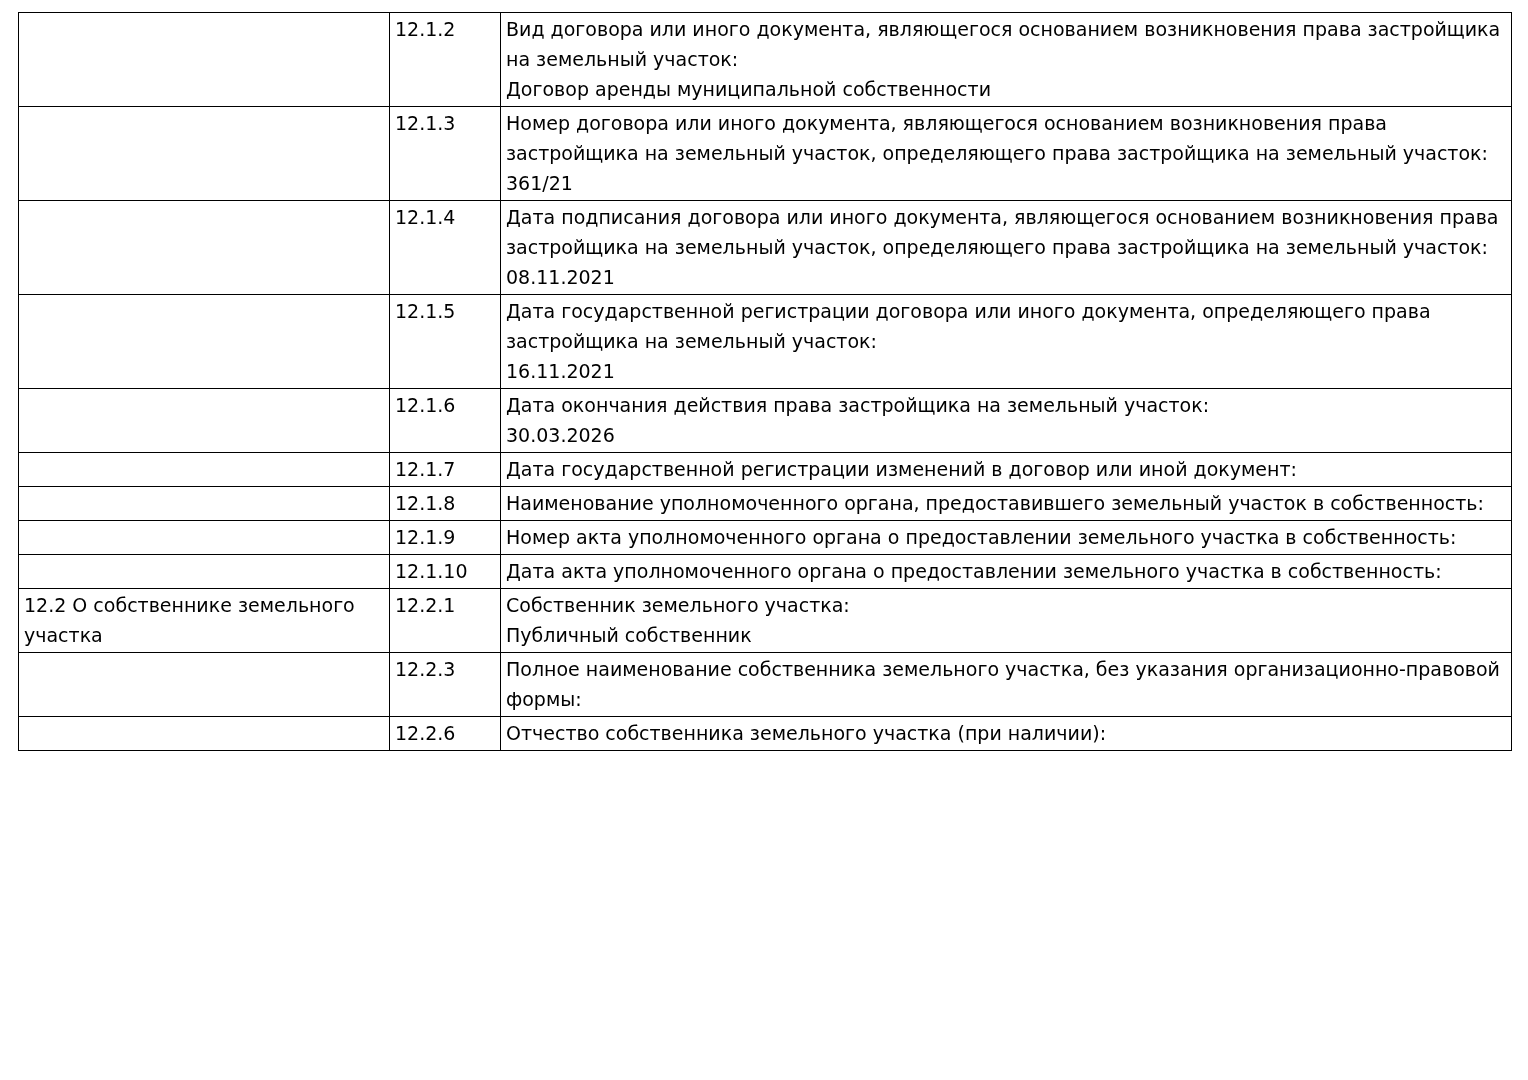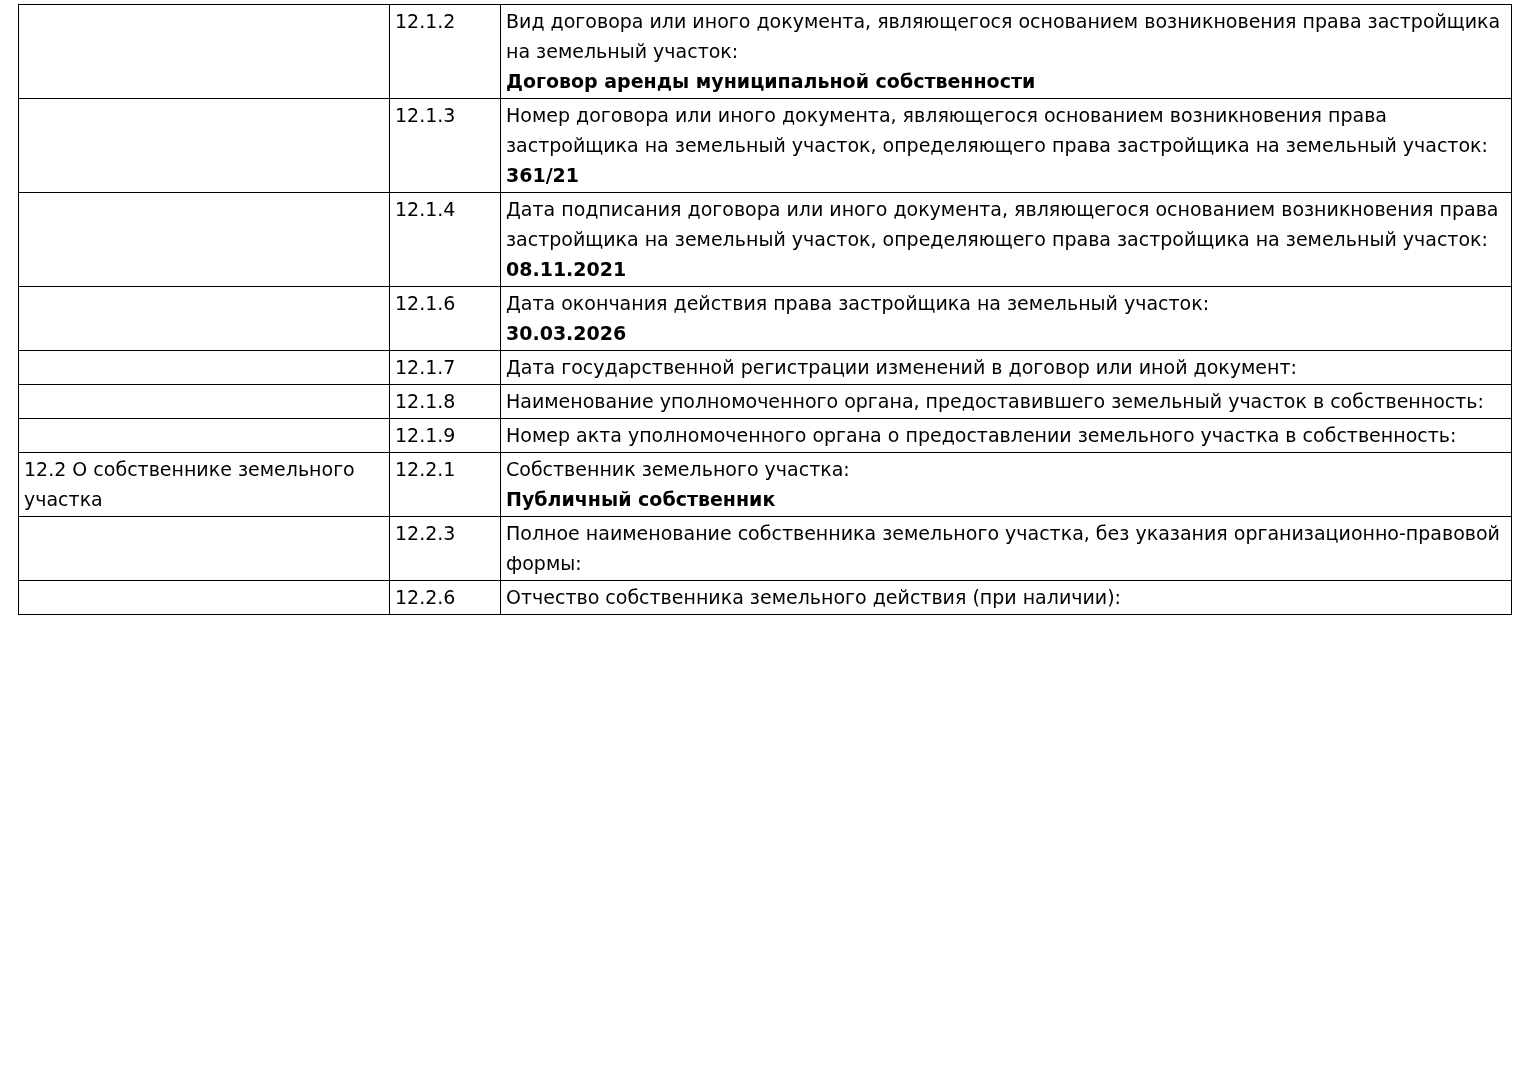--- a/index.html
+++ b/index.html
@@ -8,21 +8,21 @@
     background: #ffffff;
   }
   body {
     width: 1528px;
     height: 1080px;
     overflow: hidden;
     color: #000000;
     font-family: "DejaVu Sans", "Liberation Sans", sans-serif;
   }
   .doc-page {
-    padding: 4px 16px 0 18px;
+    padding: 12px 16px 0 18px;
     box-sizing: border-box;
   }
   table.decl-table {
     border-collapse: collapse;
     table-layout: fixed;
     width: 1494px;
   }
   table.decl-table td {
     border: 1px solid #000000;
     padding: 1px 5px 2px 5px;
@@ -38,21 +38,21 @@
   }
   td.col-code {
     width: 100px;
     vertical-align: middle;
   }
   td.col-content {
     vertical-align: top;
   }
   .field-value {
     display: block;
-    font-weight: bold;
+    font-weight: normal;
   }
 </style>
 </head>
 <body>
 
 <div class="doc-page">
   <table class="decl-table">
     <tbody>
         <tr>
     <td class="col-section"></td>
@@ -69,20 +69,28 @@
       <span class="field-label">Номер договора или иного документа, являющегося основанием возникновения права застройщика на земельный участок, определяющего права застройщика на земельный участок:</span>
       <span class="field-value">361/21</span>
     </td>
   </tr>
         <tr>
     <td class="col-section"></td>
     <td class="col-code">12.1.4</td>
     <td class="col-content">
       <span class="field-label">Дата подписания договора или иного документа, являющегося основанием возникновения права застройщика на земельный участок, определяющего права застройщика на земельный участок:</span>
       <span class="field-value">08.11.2021</span>
+    </td>
+  </tr>
+        <tr>
+    <td class="col-section"></td>
+    <td class="col-code">12.1.5</td>
+    <td class="col-content">
+      <span class="field-label">Дата государственной регистрации договора или иного документа, определяющего права застройщика на земельный участок:</span>
+      <span class="field-value">16.11.2021</span>
     </td>
   </tr>
         <tr>
     <td class="col-section"></td>
     <td class="col-code">12.1.6</td>
     <td class="col-content">
       <span class="field-label">Дата окончания действия права застройщика на земельный участок:</span>
       <span class="field-value">30.03.2026</span>
     </td>
   </tr>
@@ -104,38 +112,46 @@
   </tr>
         <tr>
     <td class="col-section"></td>
     <td class="col-code">12.1.9</td>
     <td class="col-content">
       <span class="field-label">Номер акта уполномоченного органа о предоставлении земельного участка в собственность:</span>
       
     </td>
   </tr>
         <tr>
+    <td class="col-section"></td>
+    <td class="col-code">12.1.10</td>
+    <td class="col-content">
+      <span class="field-label">Дата акта уполномоченного органа о предоставлении земельного участка в собственность:</span>
+      
+    </td>
+  </tr>
+        <tr>
     <td class="col-section">12.2 О собственнике земельного участка</td>
     <td class="col-code">12.2.1</td>
     <td class="col-content">
       <span class="field-label">Собственник земельного участка:</span>
       <span class="field-value">Публичный собственник</span>
     </td>
   </tr>
         <tr>
     <td class="col-section"></td>
     <td class="col-code">12.2.3</td>
     <td class="col-content">
       <span class="field-label">Полное наименование собственника земельного участка, без указания организационно-правовой формы:</span>
       
     </td>
   </tr>
         <tr>
     <td class="col-section"></td>
     <td class="col-code">12.2.6</td>
     <td class="col-content">
-      <span class="field-label">Отчество собственника земельного действия (при наличии):</span>
+      <span class="field-label">Отчество собственника земельного участка (при наличии):</span>
       
     </td>
   </tr>
       </tbody>
   </table>
 </div>
 
 </body></html>

